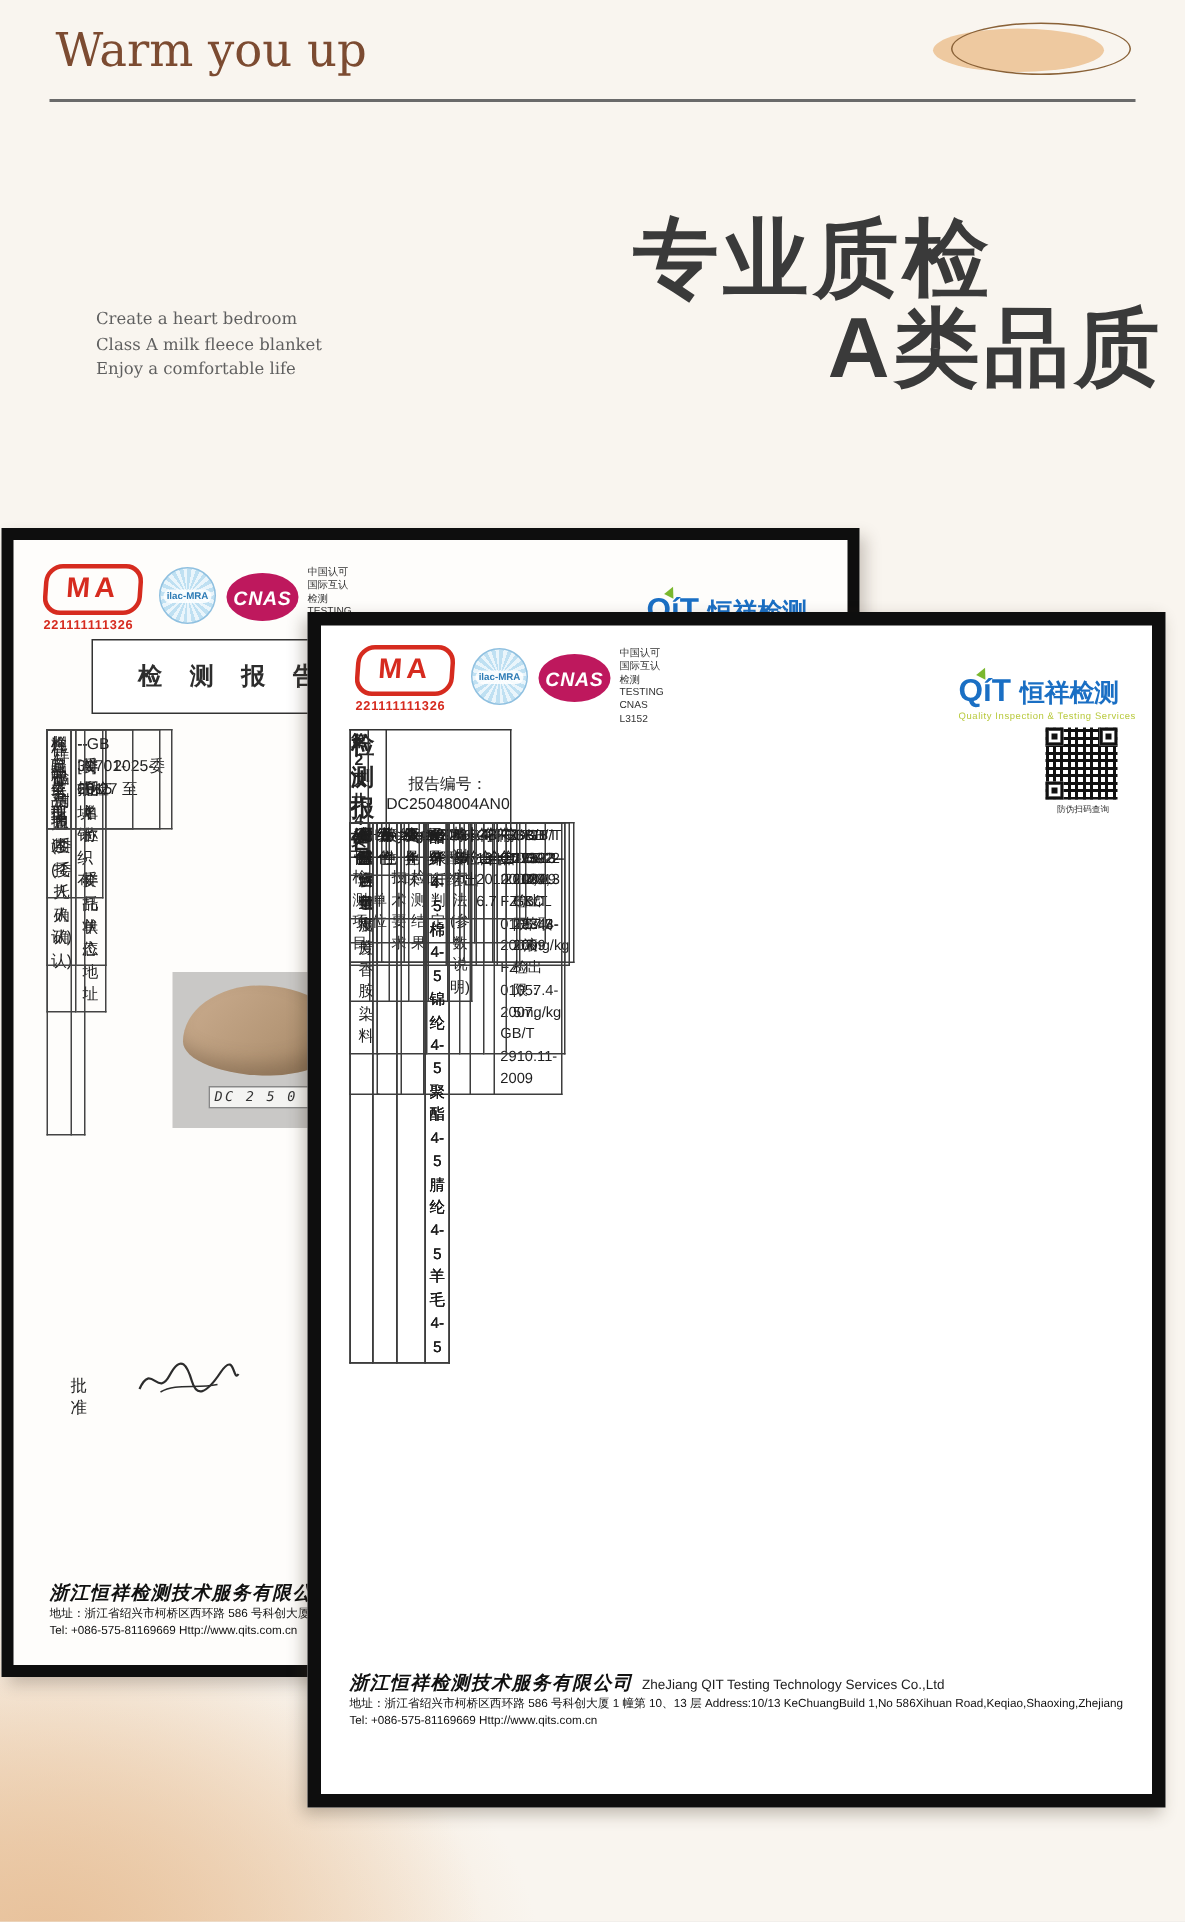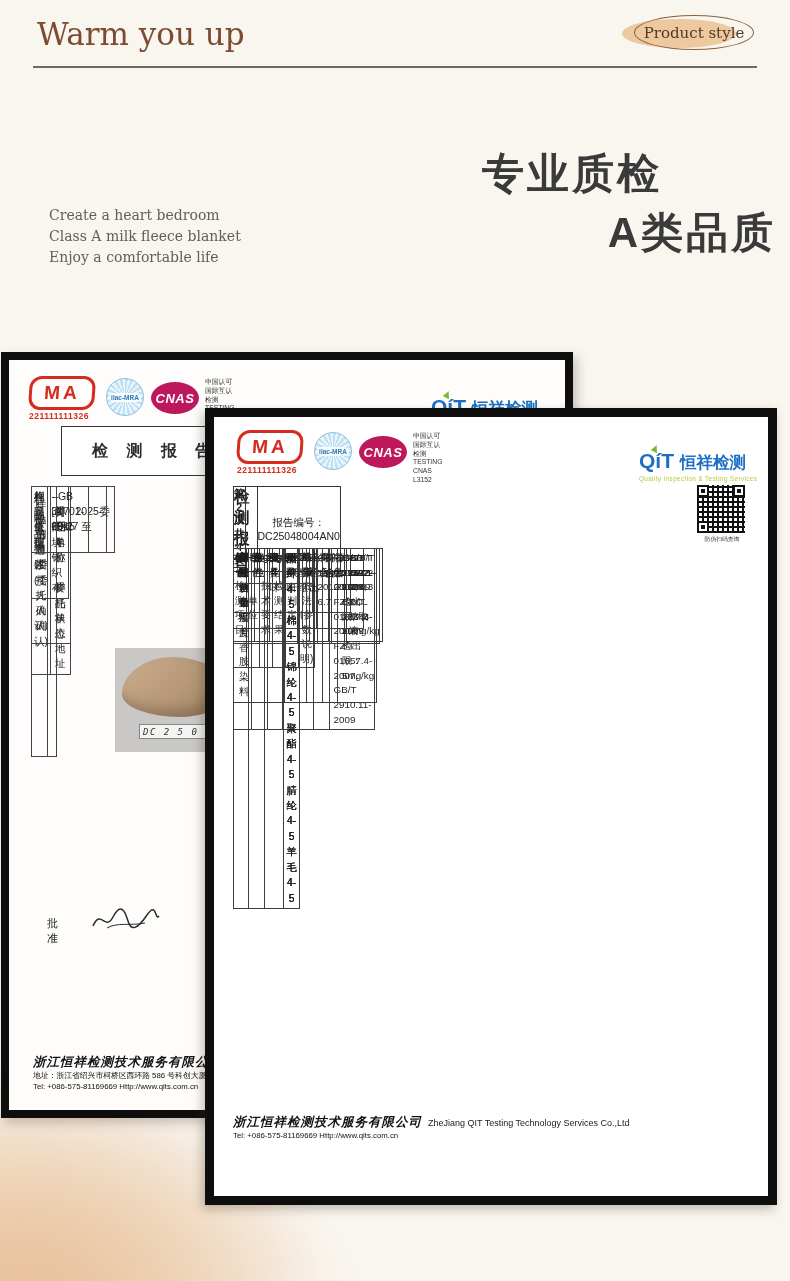--- a/index.html
+++ b/index.html
@@ -14,25 +14,25 @@
   .brand { position:absolute; left:37px; top:16px; font-family:"DejaVu Serif","Liberation Serif",serif;
     font-size:31px; color:#7c4b31; letter-spacing:0px; }
   .divider { position:absolute; left:33px; top:66px; width:724px; height:2px; background:#6a6a6a; }
   .badge { position:absolute; left:622px; top:14px; width:134px; height:38px; }
   .badge-fill { position:absolute; left:0; top:5px; width:114px; height:29px; border-radius:50%; background:#eec9a0; }
   .badge-ring { position:absolute; left:12px; top:1px; width:120px; height:35px; border-radius:50%;
     border:1.5px solid #8a6238; }
   .badge-text { position:absolute; left:12px; top:1px; width:120px; height:35px; display:flex; align-items:center;
     justify-content:center; font-family:"DejaVu Serif","Liberation Serif",serif; font-size:15px; color:#4f3a22; }
 
-  .tagline { position:absolute; left:49px; top:205px; font-family:"DejaVu Serif","Liberation Serif",serif;
-    font-size:14px; color:#5f5f5f; line-height:1.5; }
+  .tagline { position:absolute; left:64px; top:205px; font-family:"DejaVu Serif","Liberation Serif",serif;
+    font-size:11px; color:#5f5f5f; line-height:1.5; }
 
   .hero { position:absolute; right:14px; top:144px; text-align:right; color:#3a3a3a; font-weight:900;
-    font-size:42px; line-height:59px; letter-spacing:3px; }
+    font-size:57px; line-height:59px; letter-spacing:3px; }
   .hero .l1 { padding-right:114px; }
 
   
   .doc { position:absolute; background:#fefdfb; }
   .doc-back  { left:1px;  top:352px; width:572px; height:766px; border:8px solid #0e0e0e;
     box-shadow:4px 5px 10px rgba(60,45,30,.25); }
   .doc-front { left:205px; top:408px; width:572px; height:797px; border:9px solid #0e0e0e; background:#fff;
     box-shadow:-3px 4px 10px rgba(60,45,30,.3); z-index:2; }
   .doc * { position:absolute; }
 
@@ -112,21 +112,20 @@
 </style>
 </head>
 <body>
 
 <div class="canvas" data-name="product-page-section">
 
   <div class="brand" data-name="brand-title">Warm you up</div>
   <div class="badge" data-name="product-style-badge">
     <div class="badge-fill" data-name="badge-fill-ellipse"></div>
     <div class="badge-ring" data-name="badge-outline-ellipse"></div>
-    <div class="badge-text" data-name="badge-label">Product style</div>
   </div>
   <div class="divider" data-name="header-divider"></div>
 
   <div class="tagline" data-name="tagline">
     <div data-name="tagline-line1">Create a heart bedroom</div>
     <div data-name="tagline-line2">Class A milk fleece blanket</div>
     <div data-name="tagline-line3">Enjoy a comfortable life</div>
   </div>
 
   <div class="hero" data-name="hero-headline">
@@ -382,17 +381,18 @@
 锦纶 4-5
 聚酯 4-5
 腈纶 4-5
 羊毛 4-5</td>
       </tr>
     </tbody>
       </table>
 
     <div class="ft-footer" data-name="report-footer">
       <span class="f-company" data-name="company-name-cn"><span style="position:static" data-name="company-name-cn-text">浙江恒祥检测技术服务有限公司</span><span class="f-company-en" data-name="company-name-en">ZheJiang QIT Testing Technology Services Co.,Ltd</span></span>
+      <span class="f-addr" data-name="company-address">地址：浙江省绍兴市柯桥区西环路 586 号科创大厦 1 幢第 10、13 层  Address:10/13 KeChuangBuild 1,No 586Xihuan Road,Keqiao,Shaoxing,Zhejiang</span>
       <span class="f-tel" data-name="company-tel">Tel:  +086-575-81169669    Http://www.qits.com.cn</span>
     </div>
   </div>
 
 </div>
 
 </body></html>

